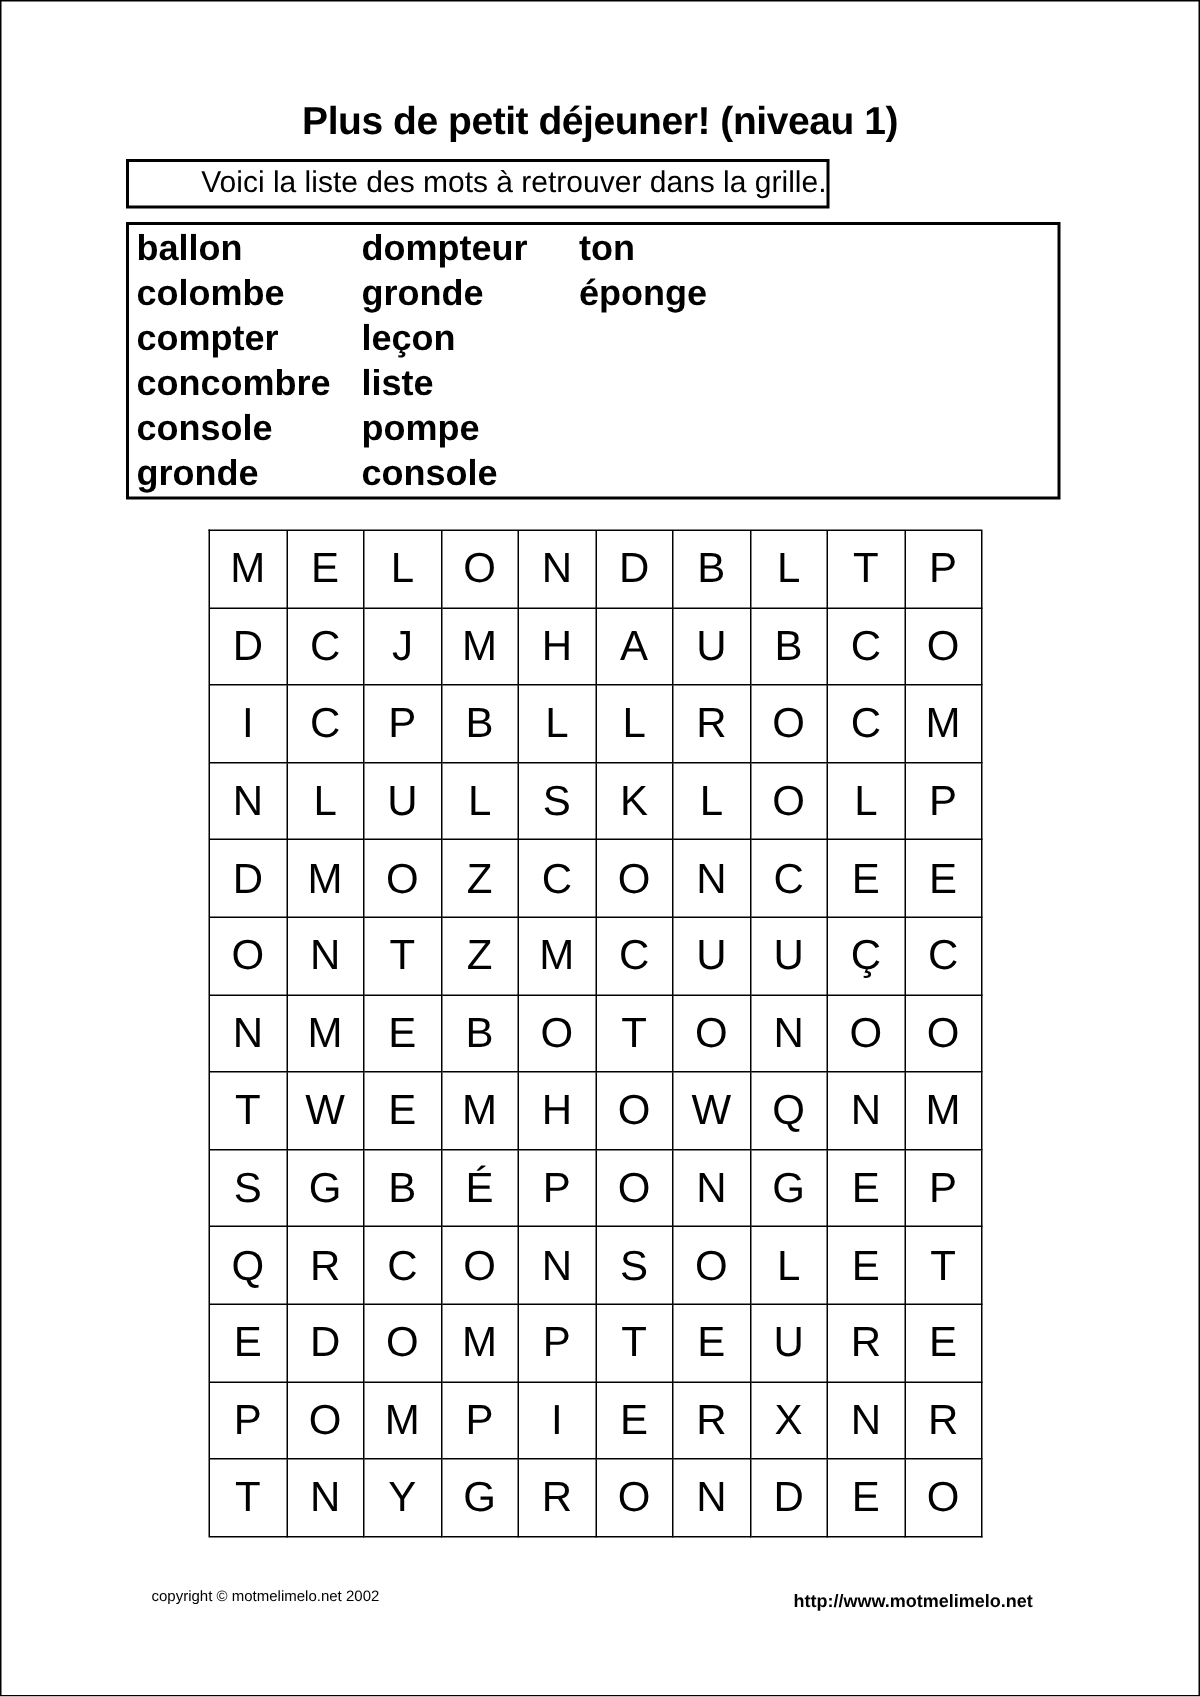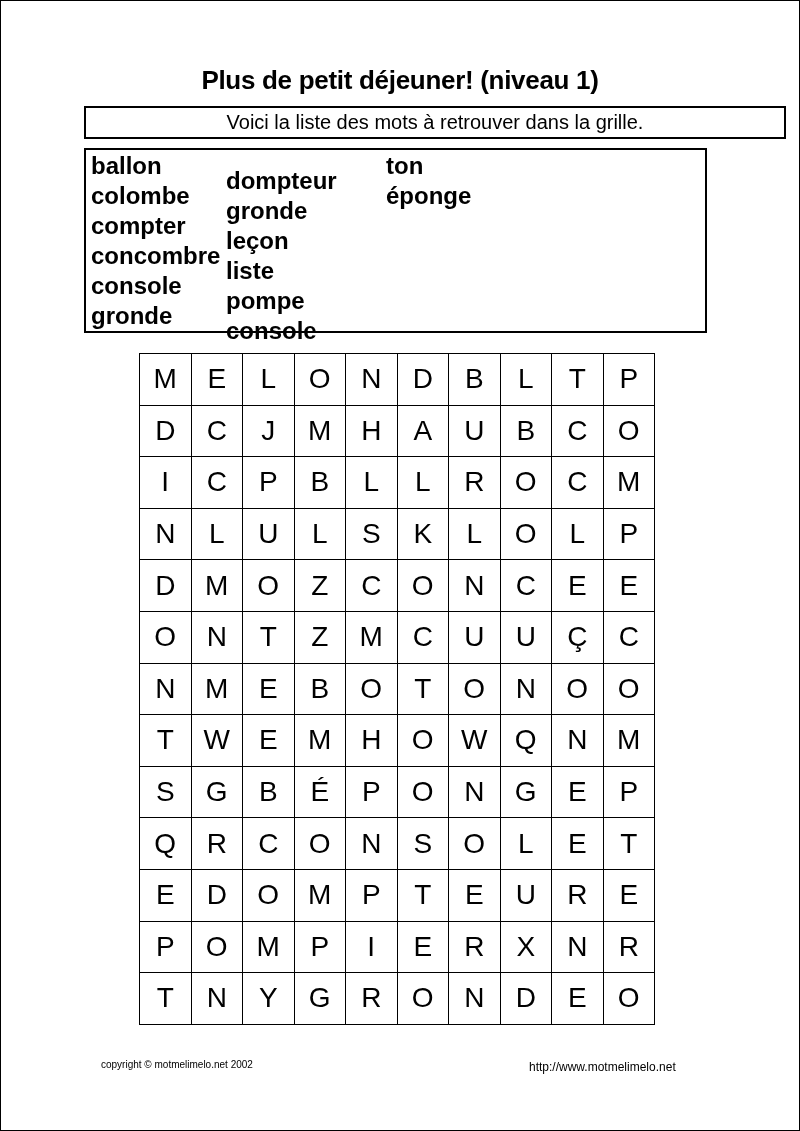--- a/index.html
+++ b/index.html
@@ -26,48 +26,48 @@
     margin: 14px;
     text-align: center;
     font-size: 26px;
     font-weight: bold;
     letter-spacing: -0.3px;
   }
   .instruction-box {
     position: absolute;
     left: 83px;
     top: 105px;
-    width: 702px;
+    width: 469px;
     height: 33px;
     border: 2px solid #000000;
     box-sizing: border-box;
     display: flex;
     align-items: center;
-    justify-content: center;
+    justify-content: flex-end;
     font-size: 20px;
   }
   .word-box {
     position: absolute;
     left: 83px;
     top: 147px;
     width: 623px;
     height: 185px;
     border: 2px solid #000000;
     box-sizing: border-box;
     font-weight: bold;
   }
   .word-col {
     position: absolute;
     top: 1px;
     font-size: 24px;
     line-height: 30px;
     white-space: nowrap;
   }
   .word-col.c0 { left: 5px; }
-  .word-col.c1 { left: 140px; margin-top: 15px; }
+  .word-col.c1 { left: 155px; }
   .word-col.c2 { left: 300px; }
   .letter-grid {
     position: absolute;
     left: 138px;
     top: 352px;
     display: grid;
     grid-template-columns: repeat(10, 51.5px);
     grid-auto-rows: 51.6px;
     border-top: 1px solid #000000;
     border-left: 1px solid #000000;
@@ -86,20 +86,21 @@
     position: absolute;
     left: 100px;
     top: 1058px;
     font-size: 10px;
   }
   .footer-right {
     position: absolute;
     left: 528px;
     top: 1059px;
     font-size: 12px;
+    font-weight: bold;
   }
 </style>
 </head>
 <body>
 
 <div class="page">
 
   <h1 class="title">Plus de petit déjeuner! (niveau 1)</h1>
 
   <div class="instruction-box">

